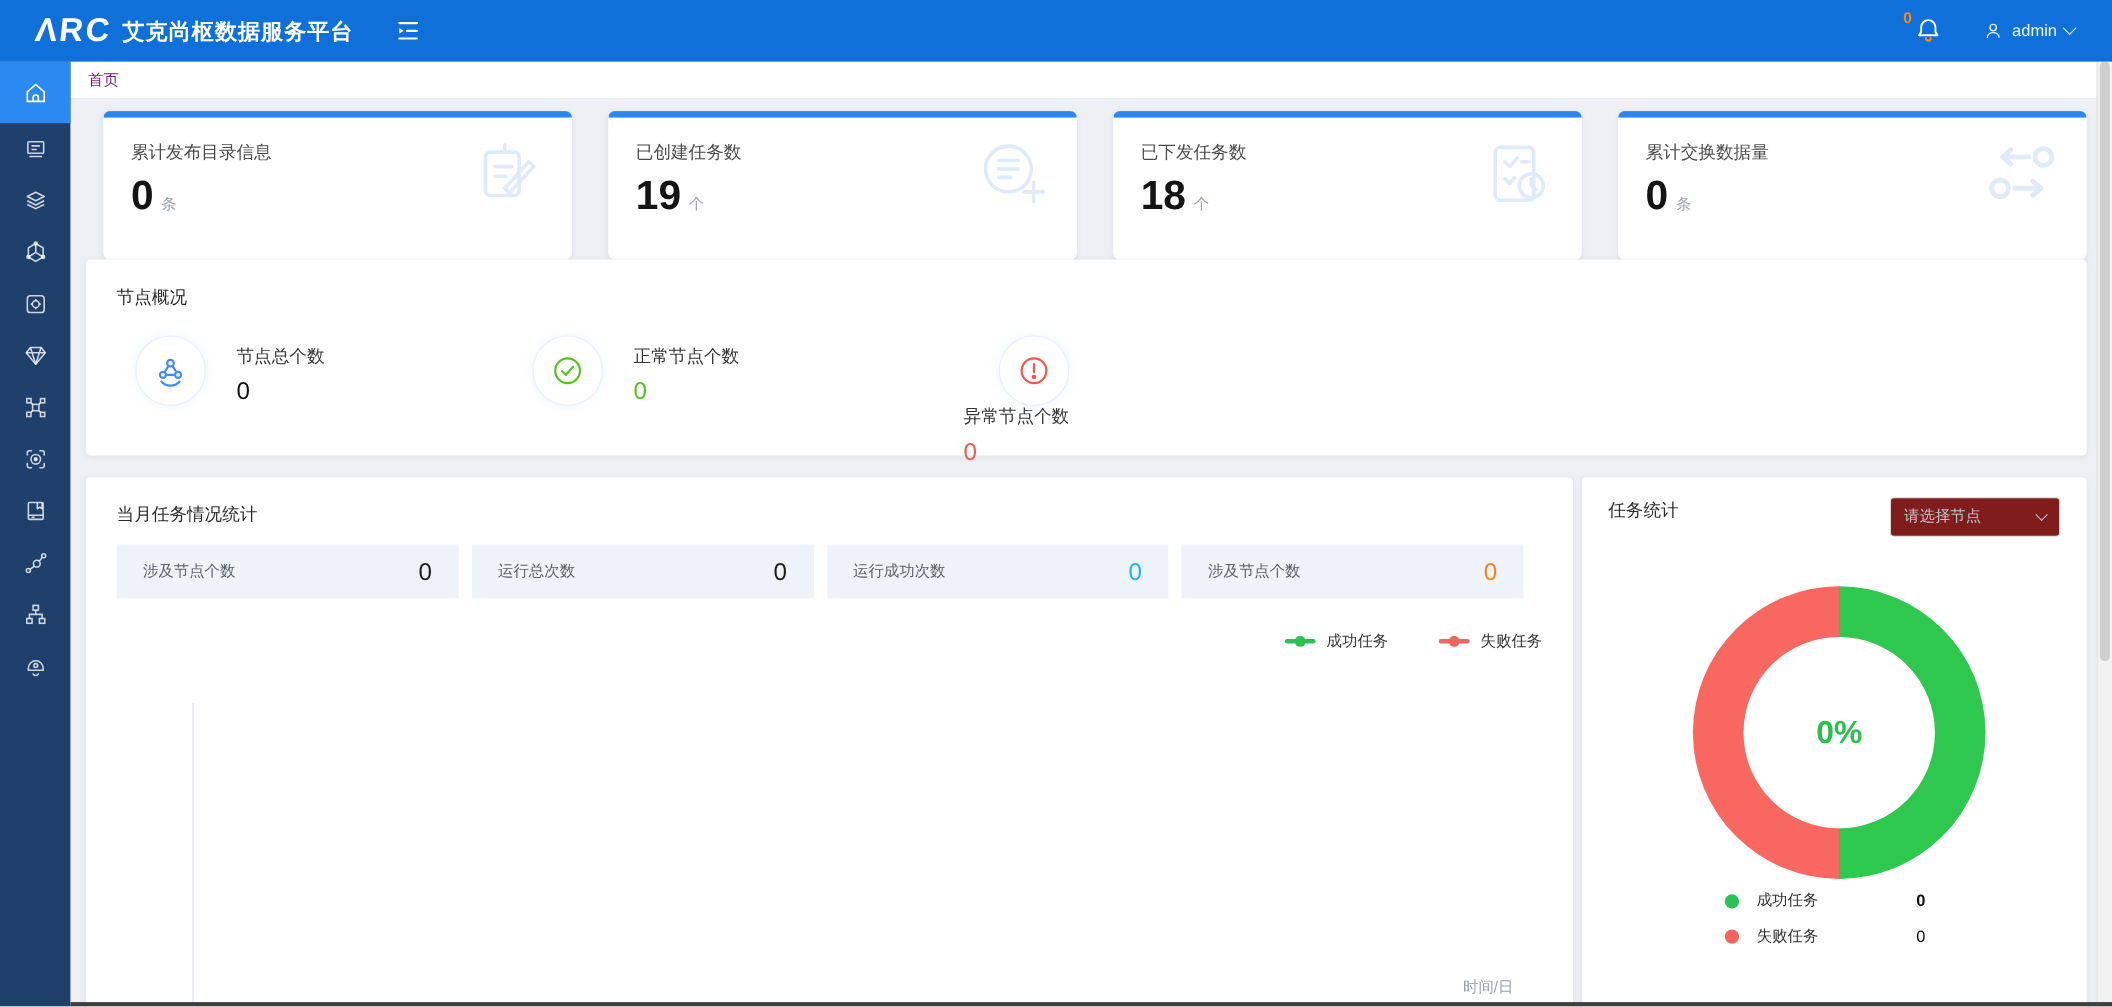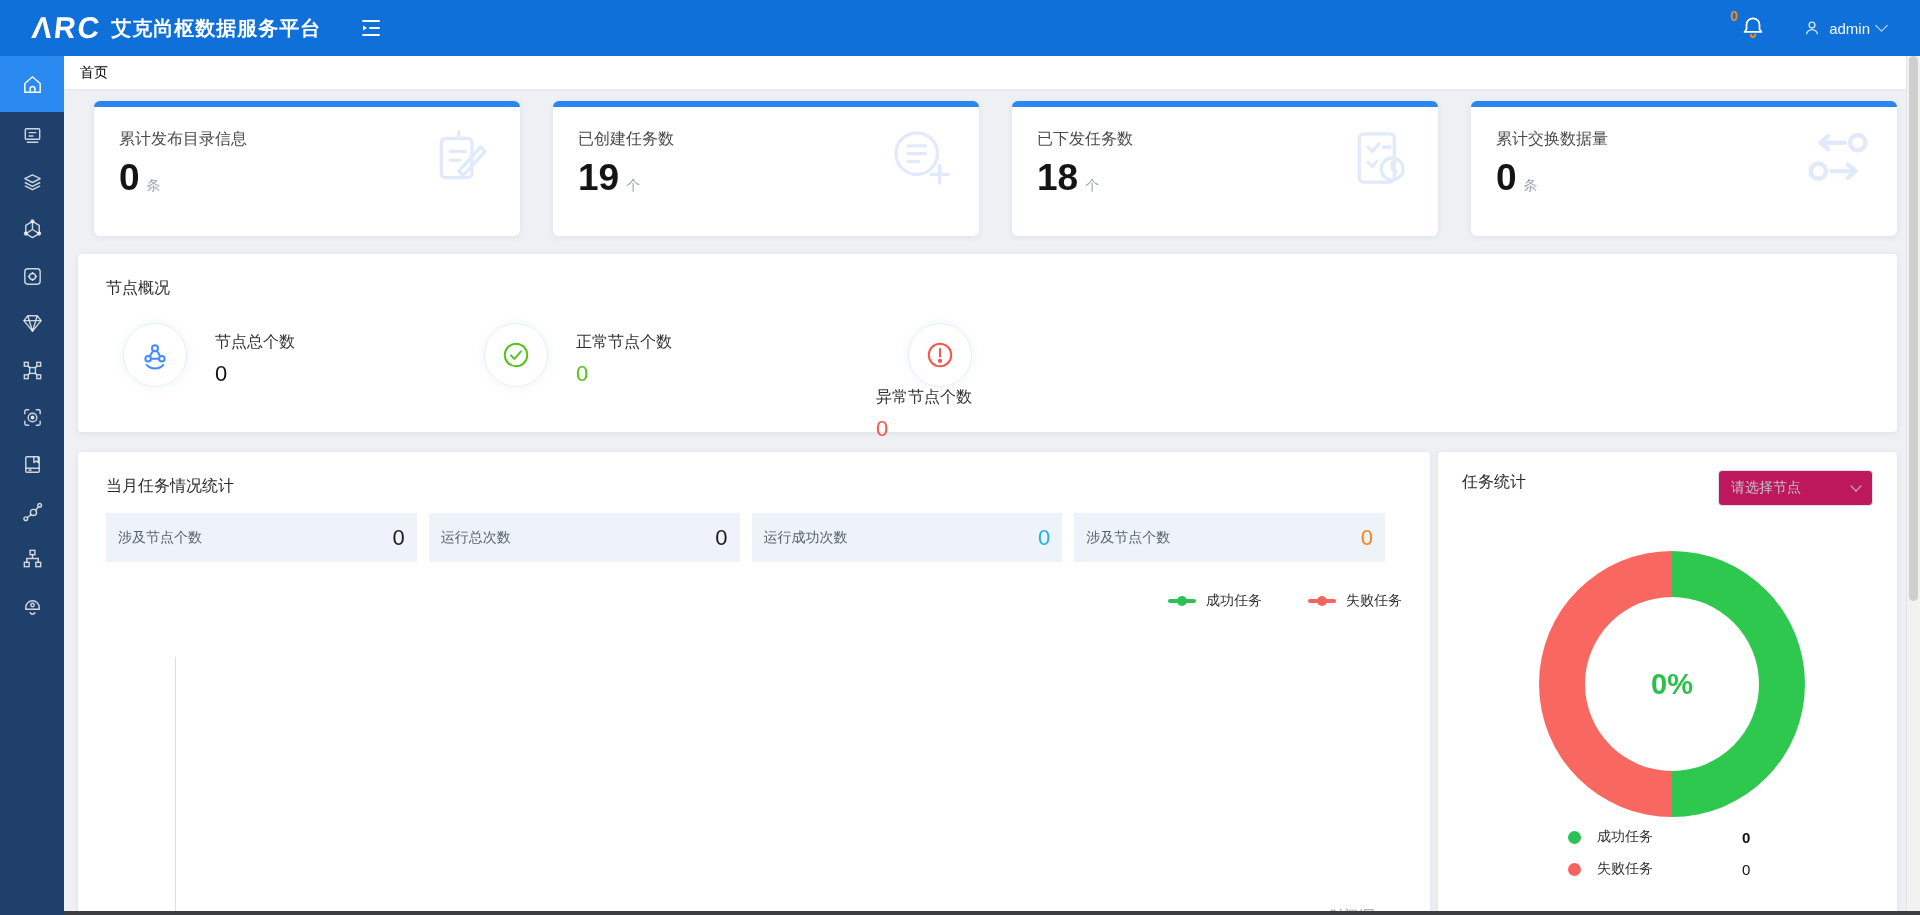--- a/index.html
+++ b/index.html
@@ -32,73 +32,73 @@
 
   
   .scrollbar { position:absolute; top:56px; right:0; bottom:0; width:14px; background:#f2f2f2;
                border-left:1px solid #e4e4e4; z-index:18; }
   .scroll-thumb { position:absolute; top:0; left:2px; right:2px; height:545px; background:#cfcfcf; border-radius:6px; }
   .bottom-strip { position:absolute; left:64px; right:0; bottom:0; height:4px; background:#3d3e40; z-index:30; }
 
   .main { position:absolute; left:64px; top:56px; right:14px; bottom:0; }
   .breadcrumb-bar { height:33px; background:#fff; display:flex; align-items:center; padding-left:16px;
                     box-shadow:0 1px 2px rgba(0,0,0,.05); }
-  .breadcrumb-item { font-size:14px; color:#000000; cursor:pointer; }
+  .breadcrumb-item { font-size:14px; color:#701a75; cursor:pointer; }
   .content { padding:12px 9px 0 14px; }
 
   
   .stat-row { display:flex; gap:33px; margin-left:16px; }
   .stat-card { flex:1; height:135px; background:#fff; border-top:6px solid #2a87f1;
                border-radius:6px; box-shadow:0 1px 6px rgba(31,56,88,.08); position:relative; }
   .stat-label { position:absolute; left:25px; top:22px; font-size:16px; color:#4a4a4a; }
   .stat-value { position:absolute; left:25px; top:50px; font-size:37px; font-weight:700; color:#141414; }
   .stat-unit  { font-size:14px; color:#9aa3b0; font-weight:400; margin-left:7px; }
   .stat-icon  { position:absolute; right:24px; top:16px; width:70px; height:70px; color:#e1eafb; }
   .stat-icon svg { width:70px; height:70px; }
 
   
   .card { background:#fff; border-radius:4px; box-shadow:0 1px 6px rgba(31,56,88,.08); }
-  .node-card { margin-top:18px; height:178px; position:relative; padding:24px 28px; }
+  .node-card { height:178px; position:relative; padding:24px 28px; }
   .card-title { font-size:16px; color:#2b2b2b; }
   .node-items { position:relative; height:78px; margin-top:24px; }
   .node-item { position:absolute; top:0; display:flex; align-items:flex-end; }
   .node-item.n0 { left:17px; } .node-item.n1 { left:378px; } .node-item.n2 { left:742px;flex-direction:column; }
   .node-circle { width:64px; height:64px; border-radius:50%; border:1px solid #e7eefb;
                  box-shadow:0 0 10px rgba(63,140,255,.10); display:flex; align-items:center; justify-content:center; }
   .node-circle svg { width:30px; height:30px; }
   .node-texts { margin-left:28px; }
   .node-label { font-size:16px; color:#333; }
   .node-value { font-size:22px; margin-top:8px; color:#111; }
   .node-value.green { color:#52c41a; } .node-value.red { color:#f5564a; }
 
   
   .bottom-row { display:flex; gap:8px; margin-top:20px; }
   .left-card { width:1352px; height:520px; position:relative; padding:24px 28px; overflow:hidden; }
   .boxes-row { display:flex; gap:12px; margin-top:16px; margin-right:17px; }
   .stat-box { flex:1; height:49px; background:#eef2f9; display:flex; align-items:center;
-              justify-content:space-between; padding:0 12px; }
+              justify-content:space-between; padding:0 24px; }
   .box-label { font-size:14px; color:#57606e; }
   .box-value { font-size:22px; color:#1c1c1c; }
   .box-value.cyan { color:#1fb4e8; } .box-value.orange { color:#fa8316; }
   .chart-legend { display:flex; justify-content:flex-end; gap:46px; margin-top:30px; }
   .lg-item { display:flex; align-items:center; gap:10px; cursor:pointer; }
   .lg-mark { width:28px; height:4px; border-radius:2px; position:relative; }
   .lg-mark::after { content:""; position:absolute; left:9px; top:-3px; width:10px; height:10px;
                     border-radius:50%; background:inherit; }
   .lg-mark.green, .dot.green { background:#2bc155; }
   .lg-mark.red, .dot.red { background:#f4645f; }
   .lg-label { font-size:14px; color:#333; }
   .y-axis-name { margin-top:26px; margin-left:32px; font-size:14px; color:#96a0b4; }
   .axis-line { position:absolute; left:97px; top:205px; bottom:0; width:1px; background:#d9dee8; }
   .x-axis-name { position:absolute; left:1252px; top:455px; font-size:14px; color:#96a0b4; }
 
   
   .right-card { width:459px; height:520px; position:relative; padding:20px 24px; overflow:hidden; }
   .right-head { display:flex; align-items:flex-start; justify-content:space-between; }
-  .node-select { width:155px; height:36px; border:1px solid #dfe3ea; border-radius:4px; background:#be185d;
+  .node-select { width:155px; height:36px; border:1px solid #dfe3ea; border-radius:4px; background:#7f1d1d;
                  display:flex; align-items:center; justify-content:space-between; padding:0 12px;
                  cursor:pointer; margin-top:-2px; }
   .select-placeholder { font-size:14px; color:#c0c4cc; }
   .select-chev { width:8px; height:8px; border-right:1.5px solid #c0c4cc; border-bottom:1.5px solid #c0c4cc;
                  transform:rotate(45deg); margin-top:-4px; }
   .donut { position:absolute; left:101px; top:99px; width:266px; height:266px; border-radius:50%;
            background:conic-gradient(#2ec84e 0 50%, #f96860 50% 100%); }
   .donut::after { content:""; position:absolute; inset:46px; background:#fff; border-radius:50%; }
   .donut-center { position:absolute; inset:46px; display:flex; align-items:center; justify-content:center;
                   font-size:29px; font-weight:700; color:#2bc04c; z-index:2; }

